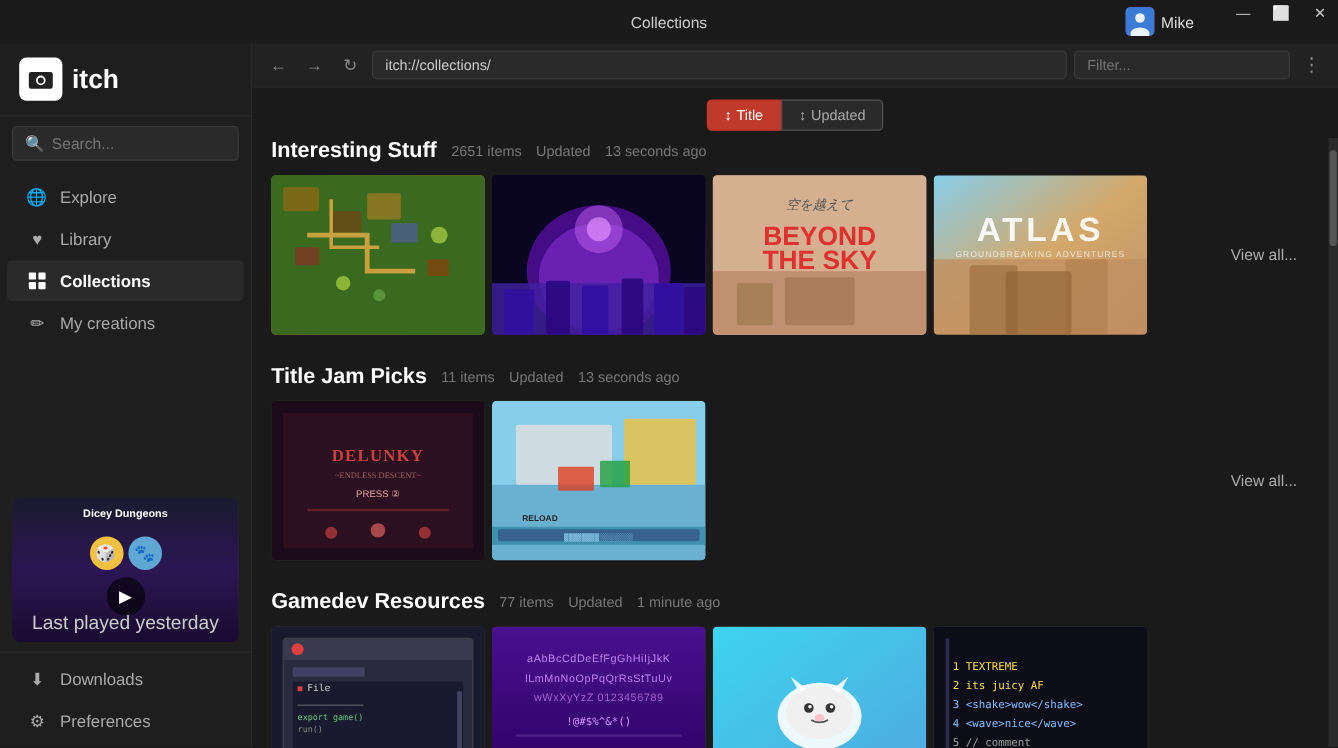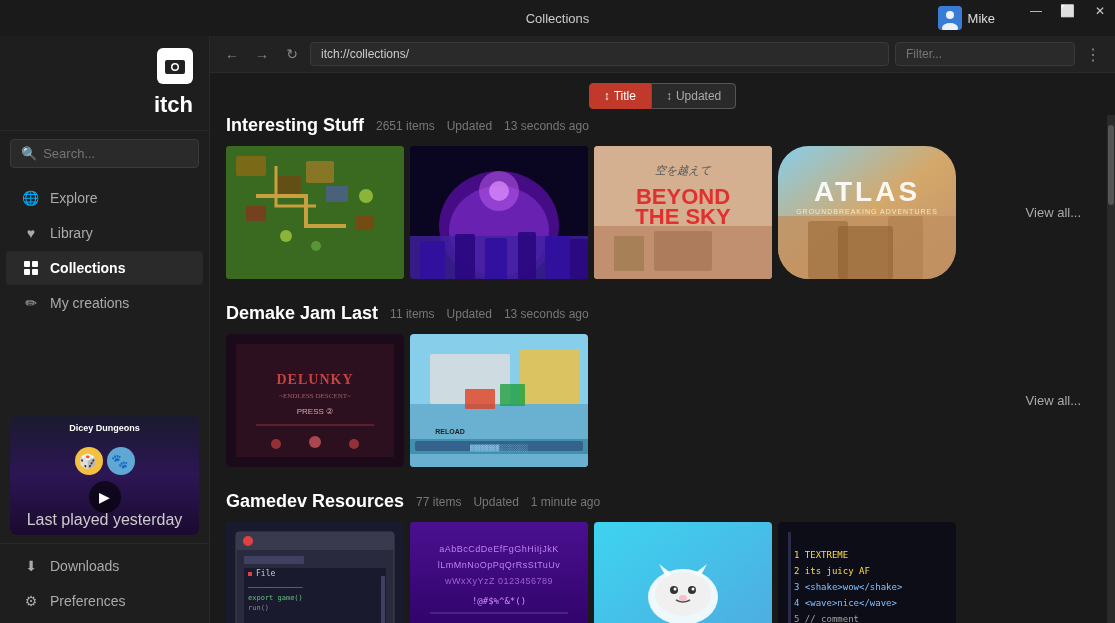--- a/index.html
+++ b/index.html
@@ -80,25 +80,24 @@
     .sidebar {
       width: 210px;
       background: #1e1e1e;
       display: flex;
       flex-direction: column;
       flex-shrink: 0;
       border-right: 1px solid #2a2a2a;
     }
     .sidebar-logo {
       display: flex;
-      align-items: flex-end;
+      align-items: center;
       padding: 12px 16px;
       gap: 8px;
       border-bottom: 1px solid #2a2a2a;
-      flex-direction: column;
     }
     .logo-icon {
       width: 36px;
       height: 36px;
       background: #fff;
       border-radius: 6px;
       display: flex;
       align-items: center;
       justify-content: center;
     }
@@ -539,21 +538,21 @@
                   <rect width="178" height="133" fill="#d4b090"></rect>
                   <rect x="0" y="80" width="178" height="53" fill="#c09070"></rect>
                   <text x="89" y="28" text-anchor="middle" font-size="11" fill="#555" font-style="italic" font-family="serif">空を越えて</text>
                   <text x="89" y="58" text-anchor="middle" font-size="22" font-weight="900" fill="#e03030" font-family="sans-serif">BEYOND</text>
                   <text x="89" y="78" text-anchor="middle" font-size="22" font-weight="900" fill="#e03030" font-family="sans-serif">THE SKY</text>
                   <rect x="60" y="85" width="58" height="40" rx="2" fill="#a07050" opacity="0.6"></rect>
                   <rect x="20" y="90" width="30" height="35" rx="1" fill="#907040" opacity="0.5"></rect>
                 </svg>
               </div>
 
-              <div class="game-thumb" style="overflow:hidden;border-radius:31px;">
+              <div class="game-thumb" style="overflow:hidden;">
                 <svg width="178" height="133" viewBox="0 0 178 133">
                   <defs>
                     <linearGradient id="atlasGrad" x1="0" y1="0" x2="1" y2="1">
                       <stop offset="0%" stop-color="#87ceeb"></stop>
                       <stop offset="50%" stop-color="#d4a86a"></stop>
                       <stop offset="100%" stop-color="#c0906a"></stop>
                     </linearGradient>
                   </defs>
                   <rect width="178" height="133" fill="url(#atlasGrad)"></rect>
                   <rect x="0" y="70" width="178" height="63" fill="#c09060" opacity="0.8"></rect>
@@ -564,21 +563,21 @@
                   <text x="89" y="68" text-anchor="middle" font-size="7" fill="rgba(255,255,255,0.7)" font-family="sans-serif" letter-spacing="1">GROUNDBREAKING ADVENTURES</text>
                 </svg>
               </div>
             </div>
             <span class="view-all-btn">View all...</span>
           </div>
         </div>
 
         <div class="collection-section">
           <div class="collection-header">
-            <span class="collection-name">Demake Jam Last</span>
+            <span class="collection-name">Title Jam Picks</span>
             <span class="collection-meta">11 items</span>
             <span class="collection-meta">Updated</span>
             <span class="collection-meta">13 seconds ago</span>
           </div>
           <div class="collection-grid">
             <div class="game-thumbnails">
 
 
               <div class="game-thumb" style="overflow:hidden;">
                 <svg width="178" height="133" viewBox="0 0 178 133">

